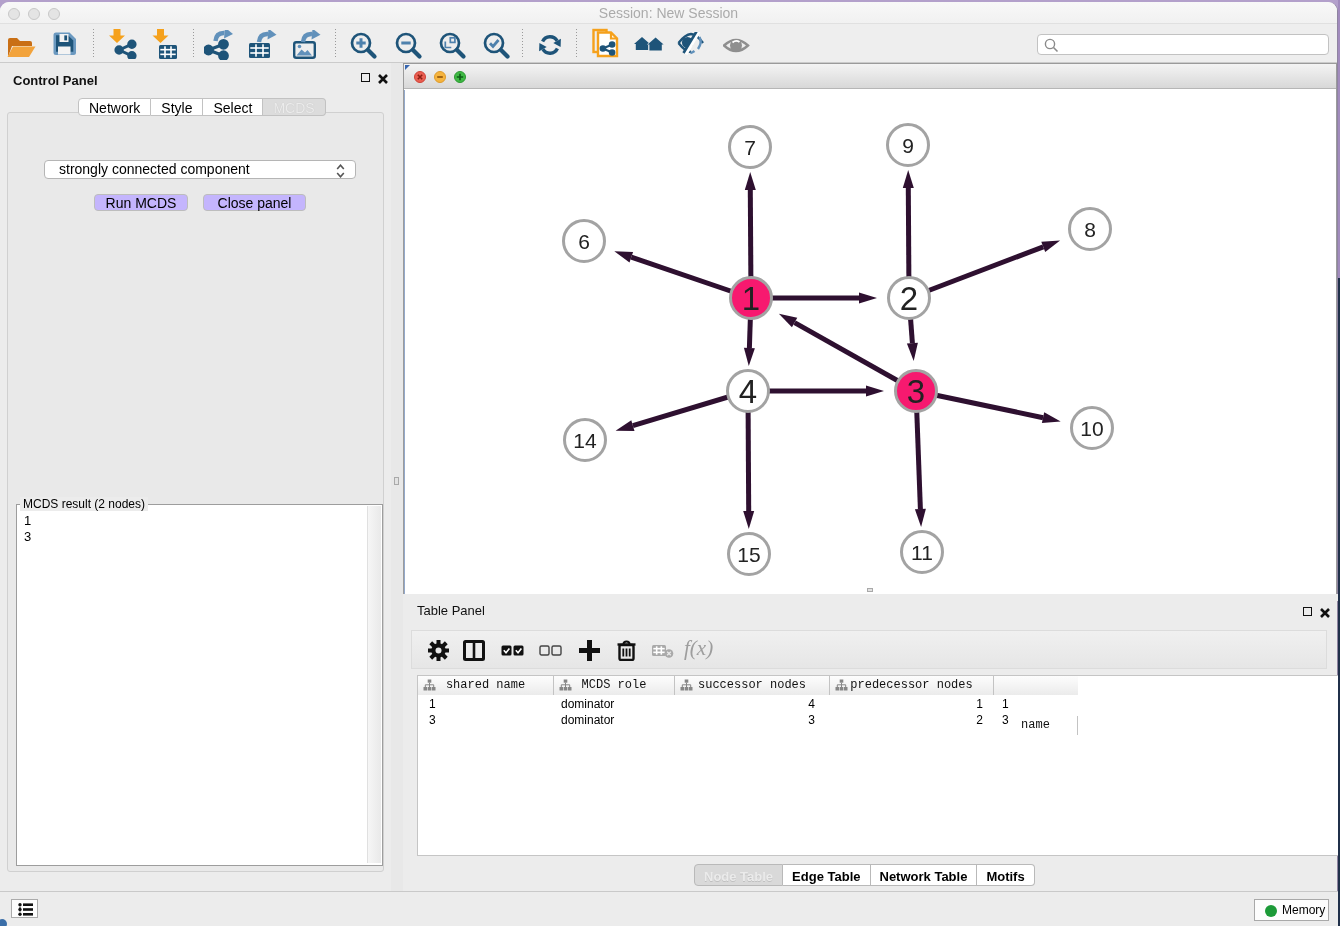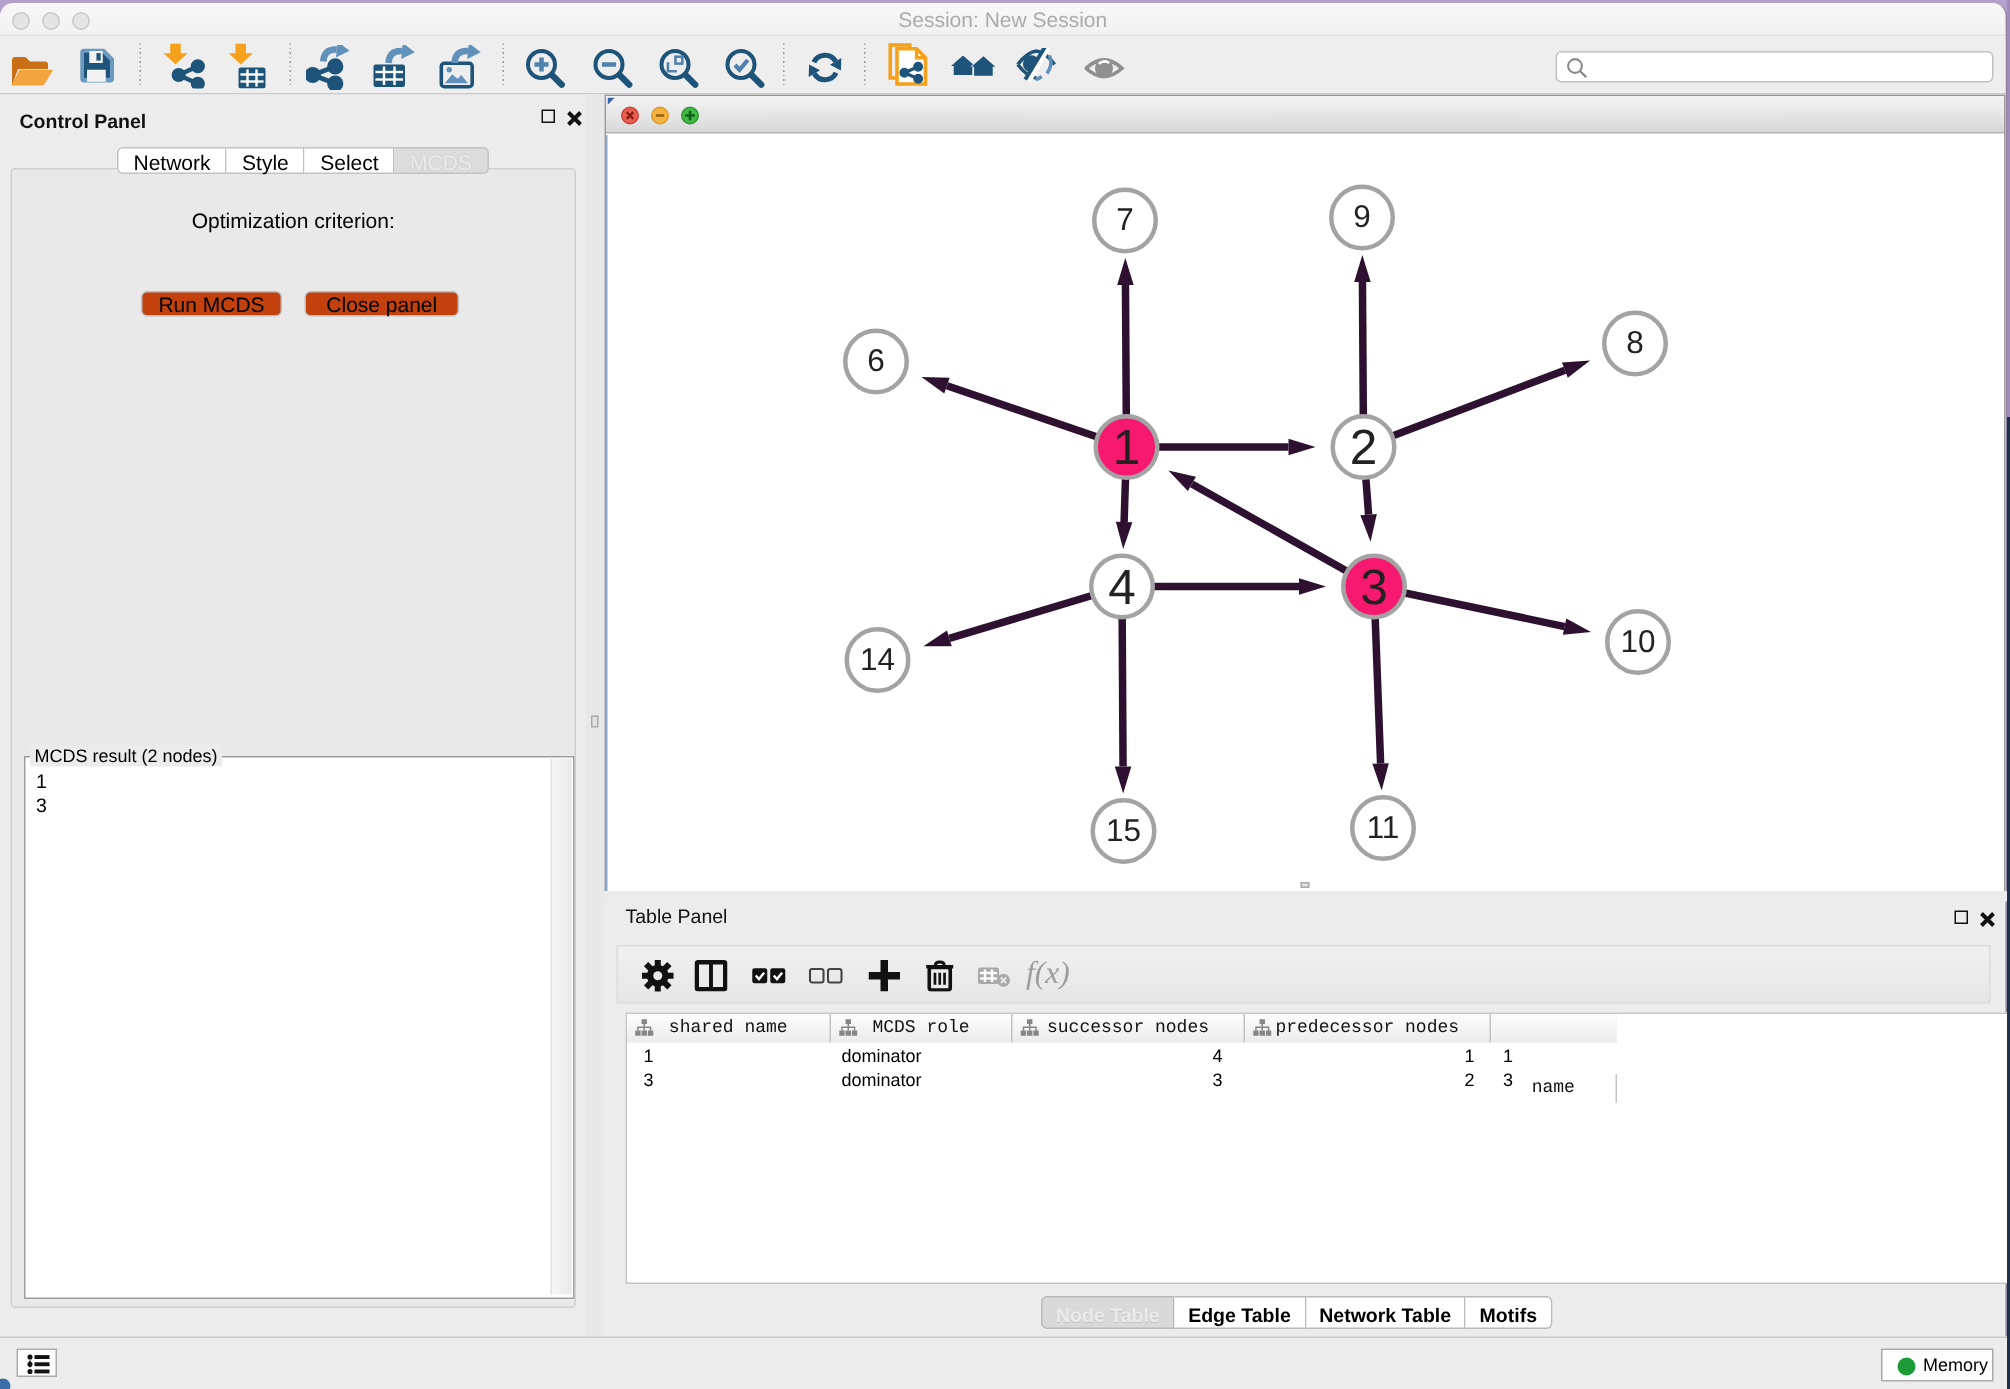--- a/index.html
+++ b/index.html
@@ -32,21 +32,21 @@
 .tab { border:1px solid #c2c2c2; border-left:none; background:#fff; color:#000;
   padding:1px 10px 0 10px; text-align:center; }
 .tab.first { border-left:1px solid #c2c2c2; border-radius:4px 0 0 4px; }
 .tab.sel { background:#dcdcdc; color:#ececec; text-shadow:0 0 1px #bbb; border-radius:0 4px 4px 0; }
 #cp-box { position:absolute; left:7px; top:49px; width:377px; height:760px;
   border:1px solid #d0d0d0; border-radius:3px; background:#e9e9e9; }
 #opt-label { position:absolute; top:76px; width:391px; text-align:center; font-size:14px; color:#000; }
 #opt-select { position:absolute; left:44px; top:97px; width:312px; height:19px; background:#fff;
   border:1px solid #b5b5b5; border-radius:4px; font-size:14px; color:#000;
   line-height:17px; padding-left:14px; }
-.btn { position:absolute; top:131px; height:17px; background:#c2410c; border:1px solid #bdbdbd;
+.btn { position:absolute; top:131px; height:17px; background:#c4b5fd; border:1px solid #bdbdbd;
   border-radius:4px; font-size:14px; color:#000; text-align:center; line-height:16px; }
 #mcds-box { position:absolute; left:16px; top:441px; width:367px; height:362px;
   border:1px solid #9d9d9d; background:#fff; padding-top:6px; }
 #mcds-legend { position:absolute; left:20px; top:434px; font-size:12px; color:#000;
   background:#ececec; padding:0 3px; z-index:3; }
 #mcds-text { position:absolute; left:7px; top:8px; font-size:13px; color:#000; line-height:16px; }
 #mcds-scroll { position:absolute; right:1px; top:1px; width:14px; height:357px;
   background:linear-gradient(90deg,#f6f6f6,#e9e9e9); border-left:1px solid #e0e0e0; }
 #vdivider { position:absolute; left:391px; top:61px; width:12px; height:830px; background:#e8e8e8; }
 #vdiv-handle { position:absolute; left:394px; top:475px; width:5px; height:8px;
@@ -240,21 +240,26 @@
     <svg style="position:absolute;left:377px;top:10px" width="12" height="12" viewBox="0 0 12 12">
         <path d="M2 2 L10 10 M10 2 L2 10" stroke="#111" stroke-width="2.6"></path>
       </svg>
     <div id="cp-box"></div>
     <div id="cp-tabs">
       <div class="tab first">Network</div>
       <div class="tab">Style</div>
       <div class="tab">Select</div>
       <div class="tab sel">MCDS</div>
     </div>
-    <div id="opt-label">Optimization criterion:</div>
+    <div id="opt-select">strongly connected component
+      <svg width="9" height="14" style="position:absolute;right:10px;top:2.5px" viewBox="0 0 9 14">
+        <path d="M1.2 5 L4.5 1.2 L7.8 5" fill="none" stroke="#555" stroke-width="1.6"></path>
+        <path d="M1.2 9 L4.5 12.8 L7.8 9" fill="none" stroke="#555" stroke-width="1.6"></path>
+      </svg>
+    </div>
     <div class="btn" style="left:94px; width:94px;">Run MCDS</div>
     <div class="btn" style="left:203px; width:103px;">Close panel</div>
     <div id="mcds-legend">MCDS result (2 nodes)</div>
     <div id="mcds-box">
       <div id="mcds-text">1<br>3</div>
       <div id="mcds-scroll"></div>
     </div>
   </div>
   <div id="vdivider"></div>
   <div id="vdiv-handle"></div>

